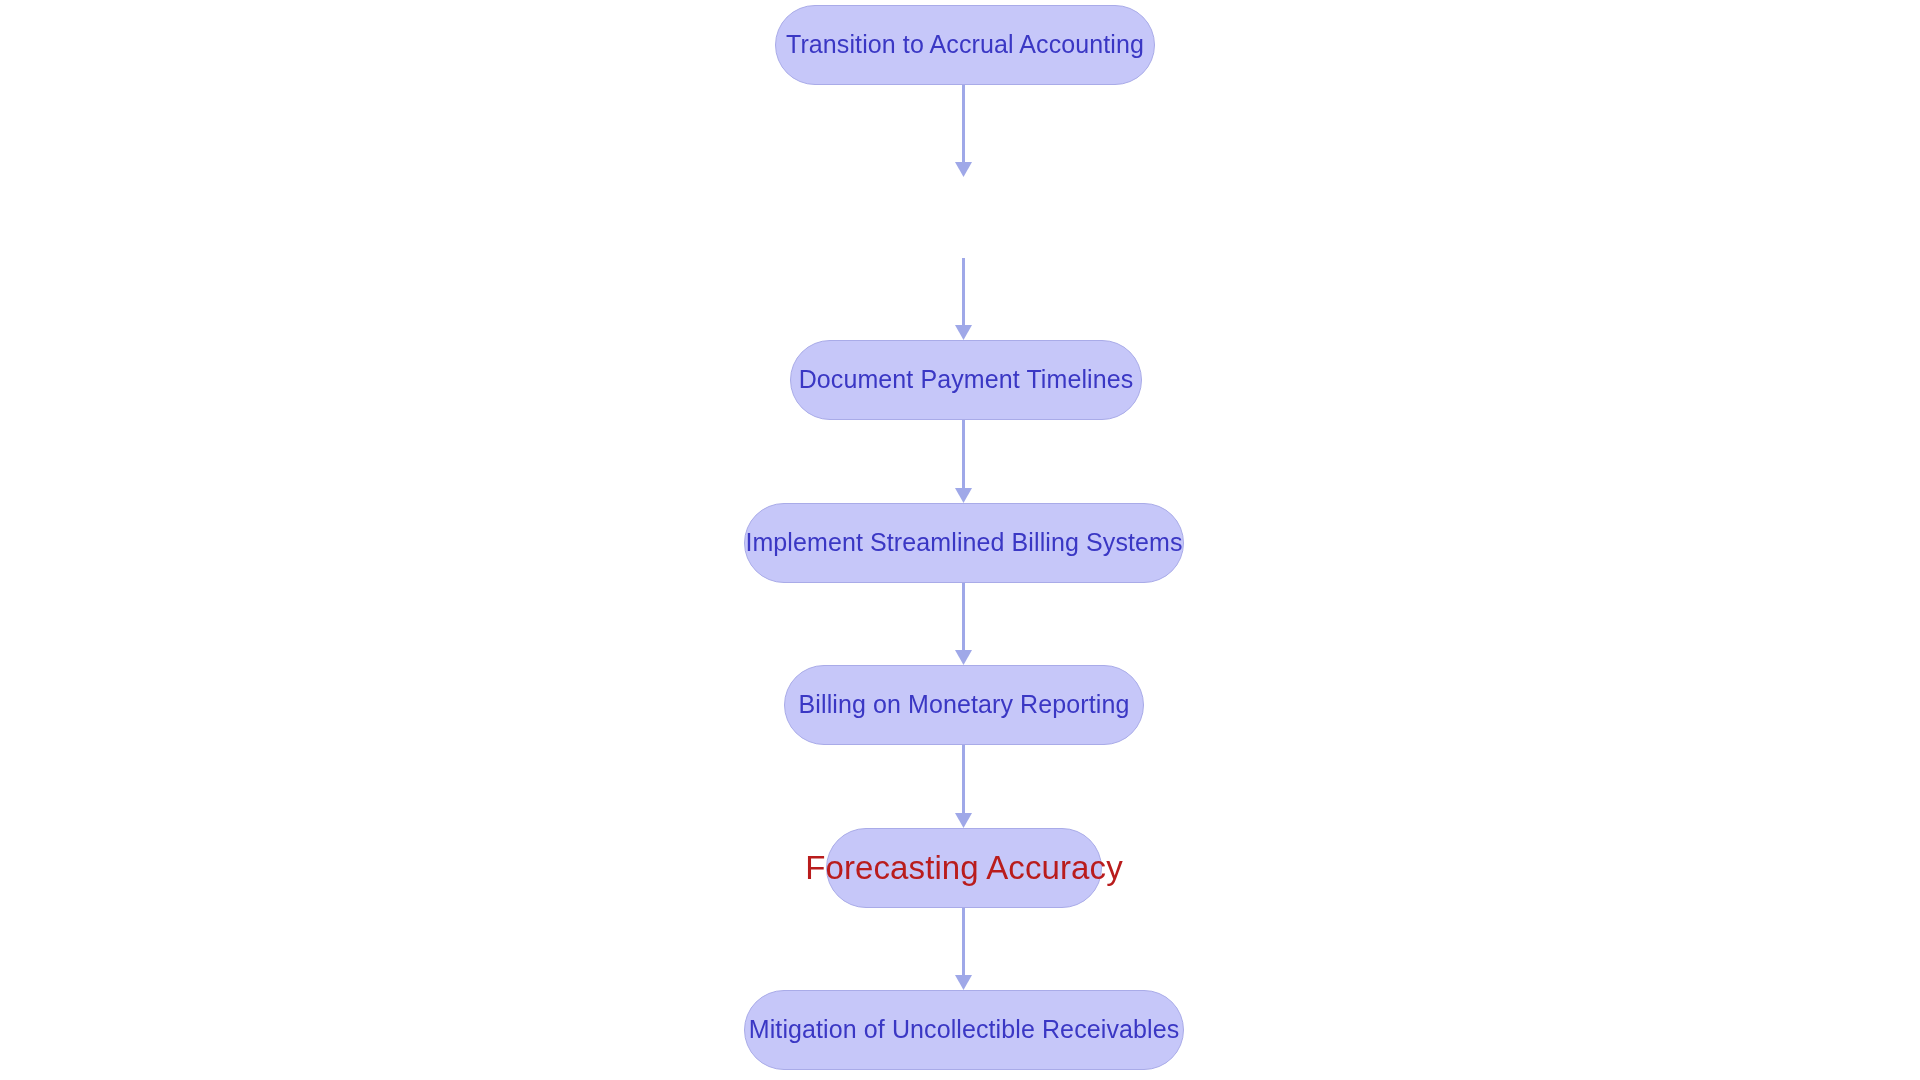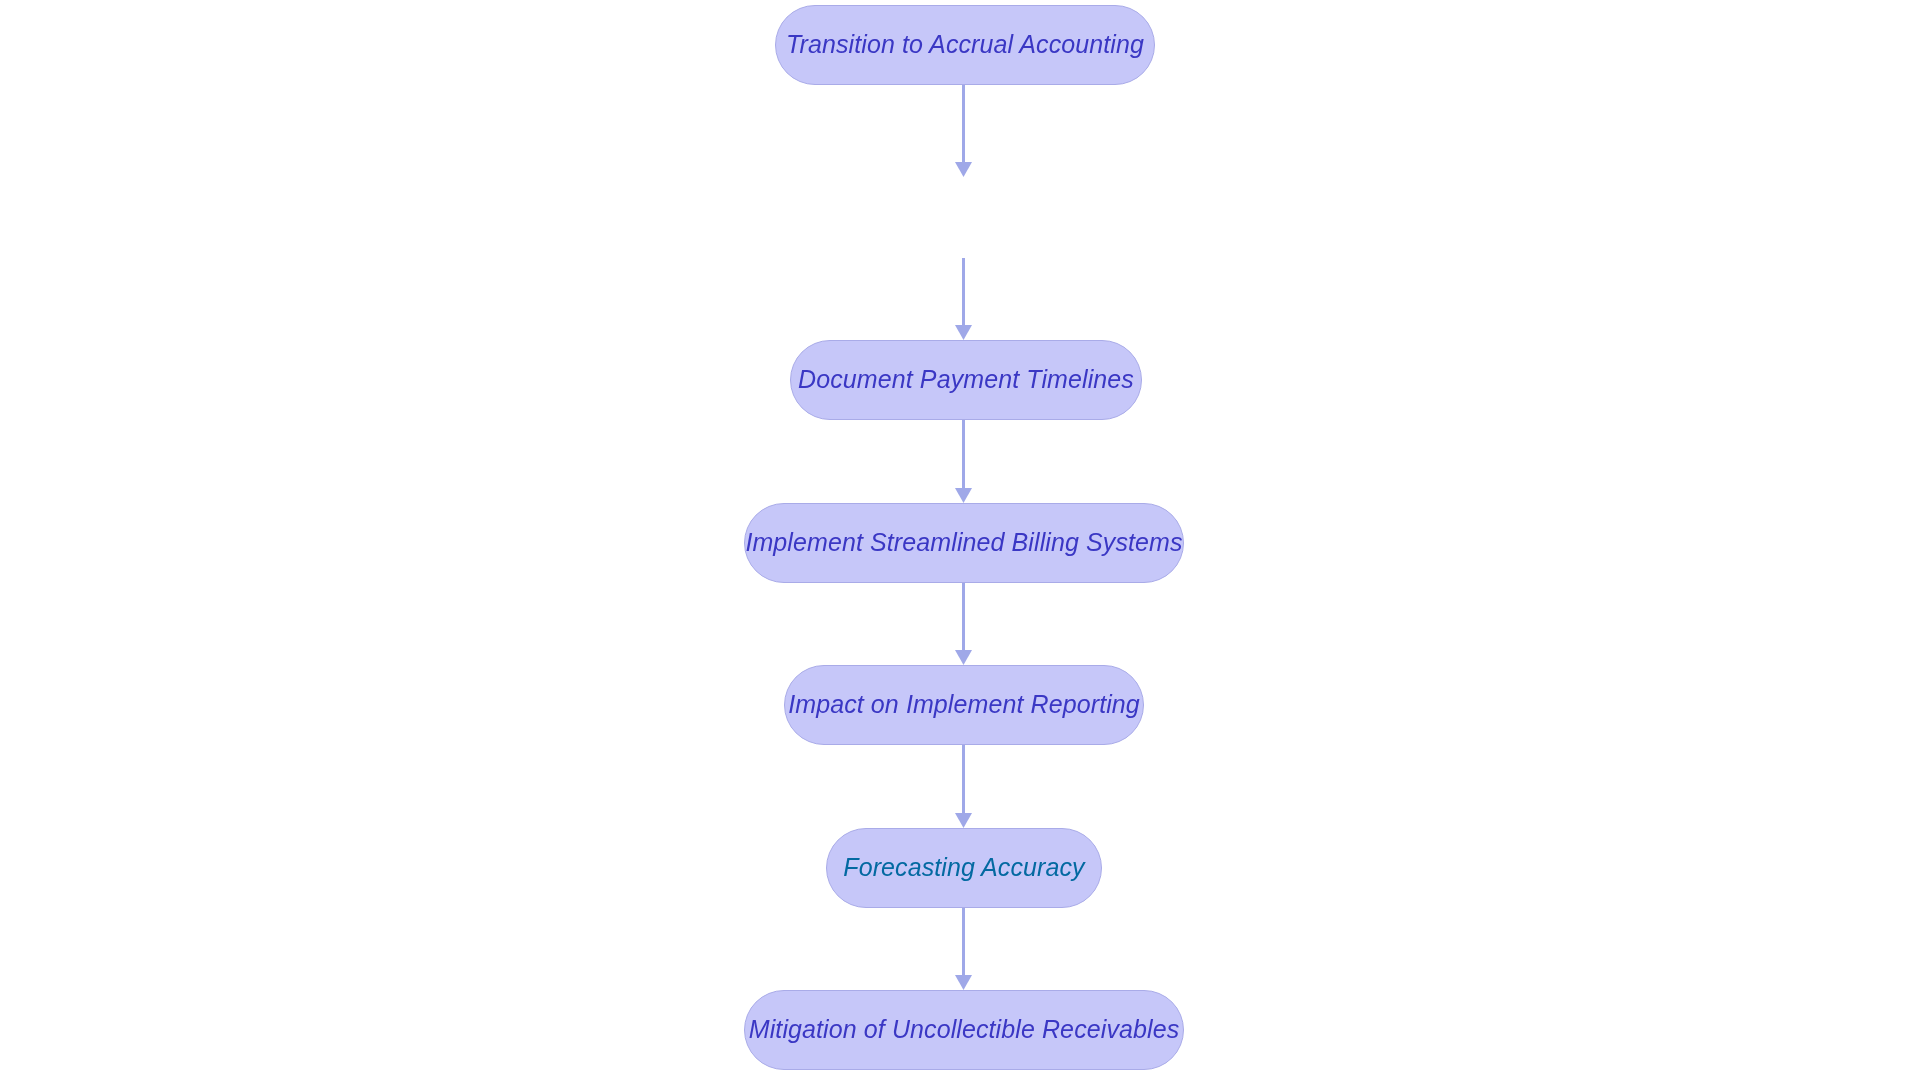--- a/index.html
+++ b/index.html
@@ -12,21 +12,20 @@
     height: 1080px;
     overflow: hidden;
     font-family: "Liberation Sans", sans-serif;
   }
 
   #flowchart-canvas {
     position: relative;
     width: 1920px;
     height: 1080px;
     background: #ffffff;
-    font-style: italic;
   }
 
   .node {
     position: absolute;
     box-sizing: border-box;
     display: flex;
     align-items: center;
     justify-content: center;
     background: #c6c7f9;
     border: 1px solid #a9abe8;
@@ -97,21 +96,21 @@
     <div class="node" style="left: 775px; top: 5px; width: 380px; height: 80px; background: rgb(198, 199, 249); border-color: rgb(169, 171, 232); color: rgb(58, 55, 196); font-size: 25px;">
       <span class="node-label">Transition to Accrual Accounting</span>
     </div>
     <div class="node" style="left: 744px; top: 503px; width: 440px; height: 80px; background: rgb(198, 199, 249); border-color: rgb(169, 171, 232); color: rgb(58, 55, 196); font-size: 25px;">
       <span class="node-label">Implement Streamlined Billing Systems</span>
     </div>
     <div class="node" style="left: 790px; top: 340px; width: 352px; height: 80px; background: rgb(198, 199, 249); border-color: rgb(169, 171, 232); color: rgb(58, 55, 196); font-size: 25px;">
       <span class="node-label">Document Payment Timelines</span>
     </div>
     <div class="node" style="left: 784px; top: 665px; width: 360px; height: 80px; background: rgb(198, 199, 249); border-color: rgb(169, 171, 232); color: rgb(58, 55, 196); font-size: 25px;">
-      <span class="node-label">Impact on Implement Reporting</span>
+      <span class="node-label">Billing on Monetary Reporting</span>
     </div>
-    <div class="node" style="left: 826px; top: 828px; width: 276px; height: 80px; background: rgb(198, 199, 249); border-color: rgb(169, 171, 232); color: #0369a1; font-size: 25px;">
+    <div class="node" style="left: 826px; top: 828px; width: 276px; height: 80px; background: rgb(198, 199, 249); border-color: rgb(169, 171, 232); color: #b91c1c; font-size: 33px;">
       <span class="node-label">Forecasting Accuracy</span>
     </div>
     <div class="node" style="left: 744px; top: 990px; width: 440px; height: 80px; background: rgb(198, 199, 249); border-color: rgb(169, 171, 232); color: rgb(58, 55, 196); font-size: 25px;">
       <span class="node-label">Mitigation of Uncollectible Receivables</span>
     </div>
   </div>
 
 </body></html>

